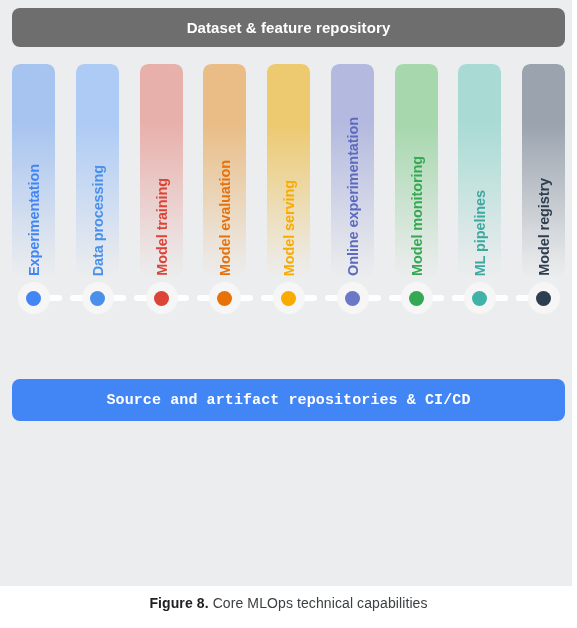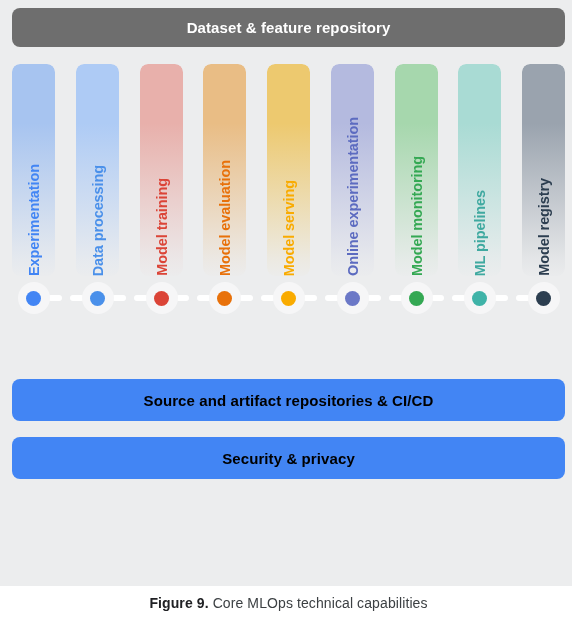--- a/index.html
+++ b/index.html
@@ -35,21 +35,21 @@
     display: flex;
     align-items: center;
     justify-content: center;
     box-sizing: border-box;
     font-size: 15px;
     font-weight: bold;
     letter-spacing: 0.1px;
     text-align: center;
   }
   .bar.gray  { background: #6e6e6e; color: #ffffff; }
-  .bar.blue  { background: #4285f4; color: #000000; }
+  .bar.blue  { background: #4285f4; color: #ffffff; font-family: Liberation Mono, monospace; }
 
   #bar-dataset   { top: 8px;   height: 39px; }
   #bar-metadata  { top: 328px; height: 39px; }
   #bar-source    { top: 379px; height: 42px; }
   #bar-security  { top: 437px; height: 42px; }
   #bar-infra     { top: 493px; height: 42px; }
 
   
   #capability-columns {
     position: absolute;
@@ -250,22 +250,19 @@
       <div class="milestone" style="left: 515.5px;">
         <div class="milestone-dot" style="background: rgb(44, 62, 80);"></div>
       </div>
     </div>
 
 
   <div class="bar blue" id="bar-source">
     <span>Source and artifact repositories &amp; CI/CD</span>
   </div>
 
-  <div class="bar blue" id="bar-security">
-    <span>Security &amp; privacy</span>
-  </div>
 
 
 </div>
 
 <div id="figure-caption">
-  <span class="cap-lead">Figure 9.</span><span> Core MLOps technical capabilities</span>
+  <span class="cap-lead">Figure 8.</span><span> Core MLOps technical capabilities</span>
 </div>
 
 </body></html>

